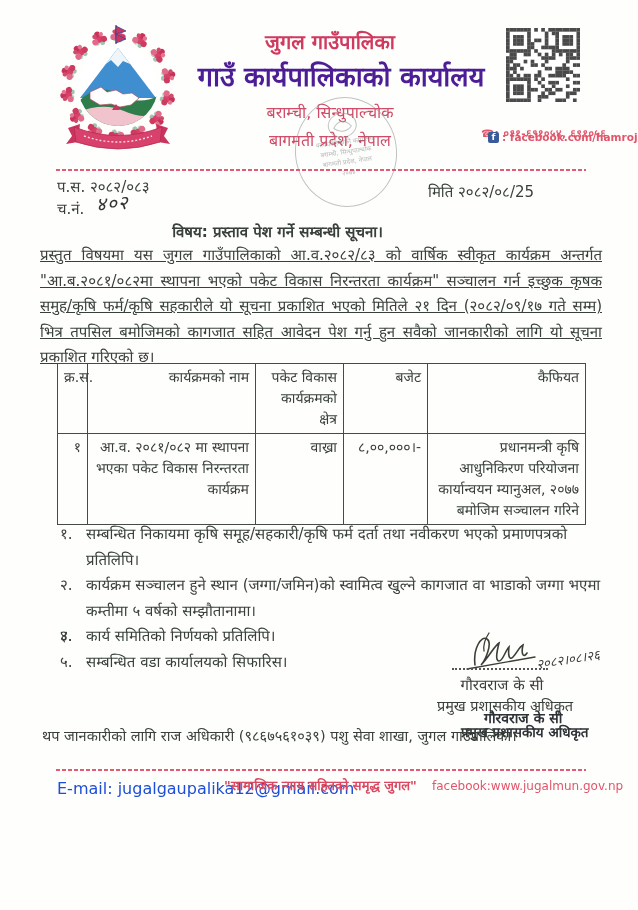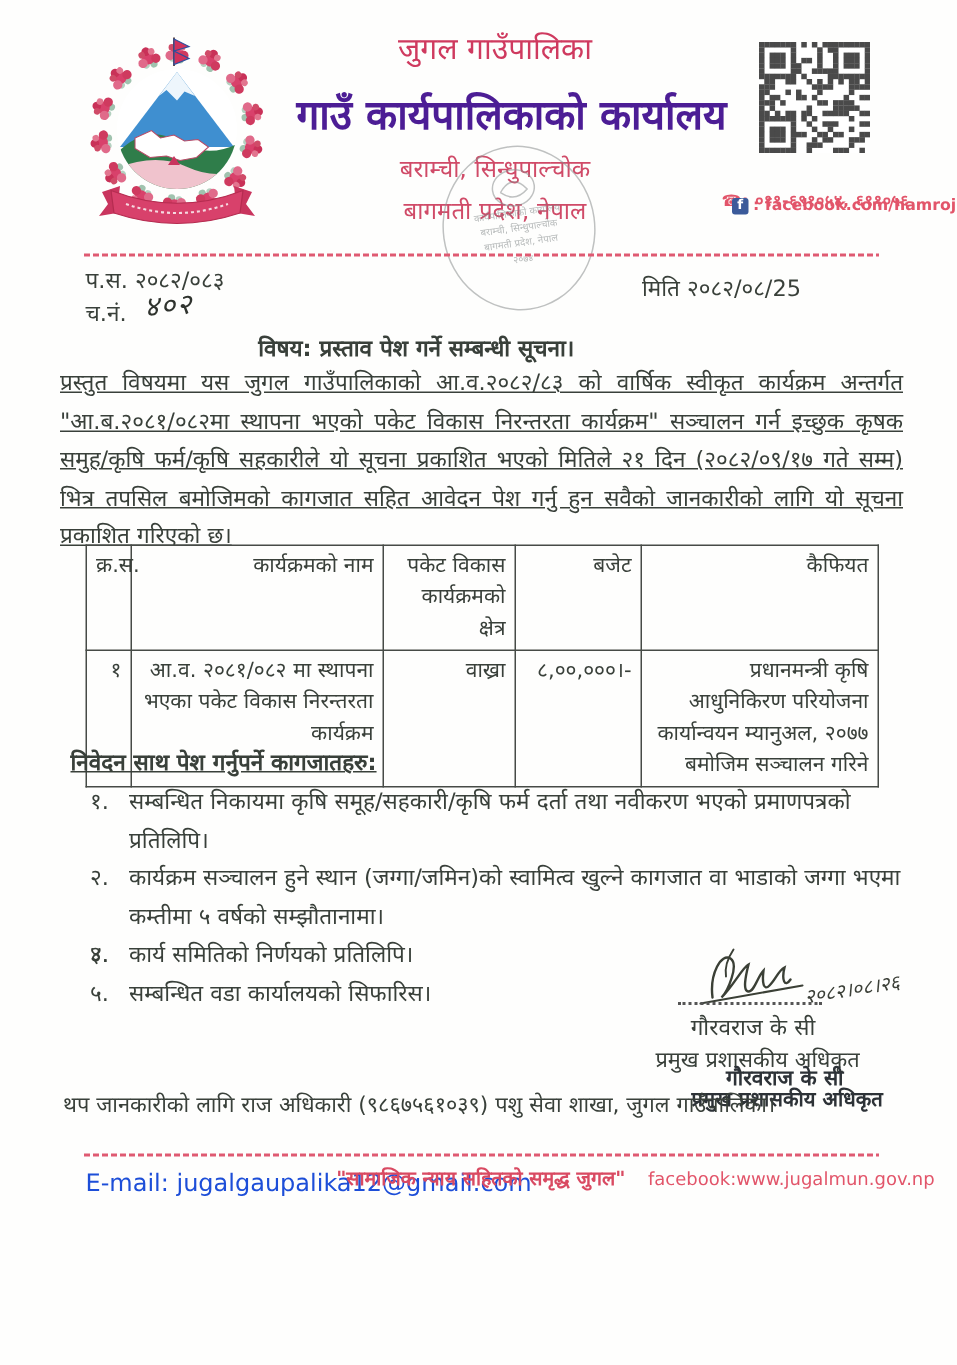--- a/index.html
+++ b/index.html
@@ -3,21 +3,21 @@
 <meta charset="utf-8">
 <style>
   html,body{margin:0;padding:0;background:#e8e8e8;}
   .page{
     position:relative;width:638px;height:910px;background:#fefefd;
     font-family:"DejaVu Sans","Liberation Sans",sans-serif;
     color:#39403a;overflow:hidden;margin:0 auto;
   }
   .abs{position:absolute;}
   
-  .h-muni{left:185px;top:18px;width:290px;text-align:center;font-size:20px;font-weight:normal;color:#cf3a5f;}
+  .h-muni{left:185px;top:28px;width:290px;text-align:center;font-size:20px;font-weight:bold;color:#cf3a5f;}
   .h-office{left:151px;top:57px;width:380px;text-align:center;font-size:27px;font-weight:bold;color:#4c1d95;}
   .h-addr1{left:185px;top:101px;width:290px;text-align:center;font-size:16px;color:#d04b68;}
   .h-addr2{left:185px;top:129px;width:290px;text-align:center;font-size:16px;color:#d04b68;}
   .qr{left:506px;top:28px;width:74px;height:74px;}
   .phone{left:481px;top:126px;font-size:10.5px;color:#e2556a;font-weight:bold;letter-spacing:.5px;white-space:nowrap;}
   .fb-row{left:488px;top:131px;font-size:10.5px;color:#e2556a;font-weight:bold;white-space:nowrap;display:flex;align-items:center;gap:3px;}
   .fb-icon{display:inline-flex;width:11px;height:11px;background:#3b5a9a;color:#fff;border-radius:2px;
     font-size:9px;font-weight:bold;align-items:center;justify-content:center;line-height:1;}
   
   .stamp{left:295px;top:97px;width:102px;height:110px;opacity:.55;transform:rotate(-8deg);}
@@ -406,21 +406,20 @@
     <tr>
       <td>१</td>
       <td>आ.व. २०८१/०८२ मा स्थापना भएका पकेट विकास निरन्तरता कार्यक्रम</td>
       <td class="c-mid">वाख्रा</td>
       <td class="c-mid">८,००,०००।-</td>
       <td>प्रधानमन्त्री कृषि आधुनिकिरण परियोजना कार्यान्वयन म्यानुअल, २०७७ बमोजिम सञ्चालन गरिने</td>
     </tr>
   </tbody>
     </table>
 
-  <div class="abs doc-head">निवेदन साथ पेश गर्नुपर्ने कागजातहरु:</div>
   <div class="abs doc-list">
     <div class="doc-item">
       <span class="num">१.</span>
       <span>सम्बन्धित निकायमा कृषि समूह/सहकारी/कृषि फर्म दर्ता तथा नवीकरण भएको प्रमाणपत्रको प्रतिलिपि।</span>
     </div>
     <div class="doc-item">
       <span class="num">२.</span>
       <span>कार्यक्रम सञ्चालन हुने स्थान (जग्गा/जमिन)को स्वामित्व खुल्ने कागजात वा भाडाको जग्गा भएमा कम्तीमा ५ वर्षको सम्झौतानामा।</span>
     </div>
     <div class="doc-item">

